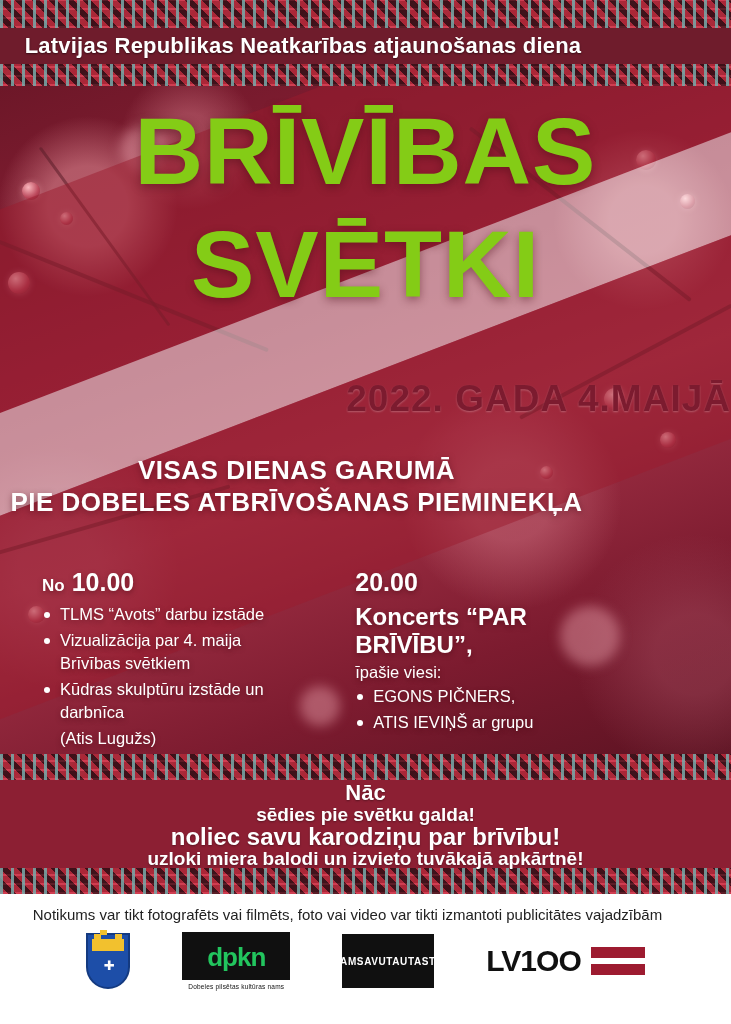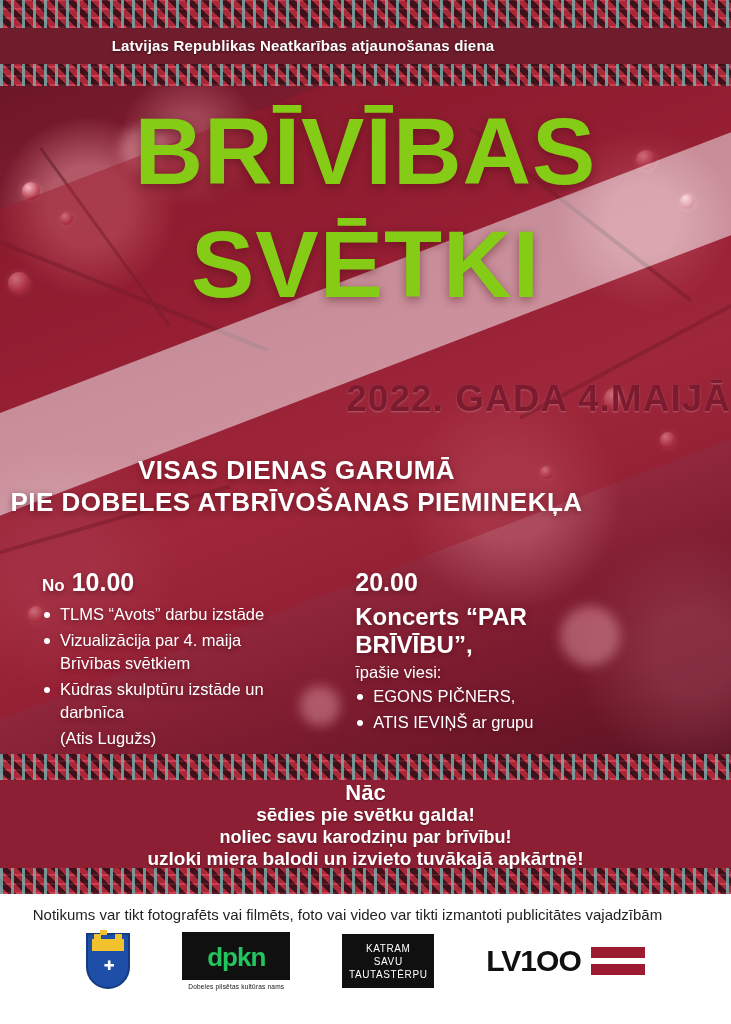--- a/index.html
+++ b/index.html
@@ -46,21 +46,21 @@
   .ornament.headerband { top: 28px; height: 36px; background:#6f1c2c; }
   .ornament.top2 { top: 64px; height: 22px; }
   .ornament.bottom1 { top: 754px; height: 26px; }
   .ornament.bottom2 { top: 868px; height: 26px; }
 
   .header-title {
     position: absolute;
     top: 30px; left: 0; width: 606px;
     text-align: center;
     color: #ffffff;
-    font-size: 15px;
+    font-size: 22px;
     font-weight: bold;
     letter-spacing: 0.2px;
     line-height: 32px;
     z-index: 6;
     text-shadow: 0 1px 2px rgba(0,0,0,0.5);
   }
 
   
   .hero {
     position: absolute;
@@ -218,21 +218,21 @@
     color: #ffffff;
     padding-top: 2px;
   }
   .cta .l {
     font-weight: bold;
     line-height: 22px;
     text-shadow: 0 1px 2px rgba(0,0,0,0.35);
   }
   .cta .l1 { font-size: 22px; }
   .cta .l2 { font-size: 19px; }
-  .cta .l3 { font-size: 18px; }
+  .cta .l3 { font-size: 24px; }
   .cta .l4 { font-size: 19px; }
 
   
   .footer {
     position: absolute;
     top: 894px; left: 0; width: 731px; height: 130px;
     background: #ffffff;
   }
   .disclaimer {
     position: absolute;
@@ -297,25 +297,24 @@
     color: #111;
     margin-top: 3px;
     letter-spacing: 0.2px;
   }
 
   .logo-katram {
     width: 92px; height: 54px;
     background: #101010;
     color: #ffffff;
     display: flex;
-    flex-direction: column;
     align-items: center;
     justify-content: center;
     font-size: 10px;
-    font-weight: normal;
+    font-weight: bold;
     line-height: 13px;
     letter-spacing: 0.6px;
     text-align: center;
   }
 
   .logo-lv100 {
     display: flex; align-items: center; gap: 10px;
   }
   .logo-lv100 .txt {
     font-size: 30px; font-weight: bold; color: #101010; letter-spacing: -1px;

